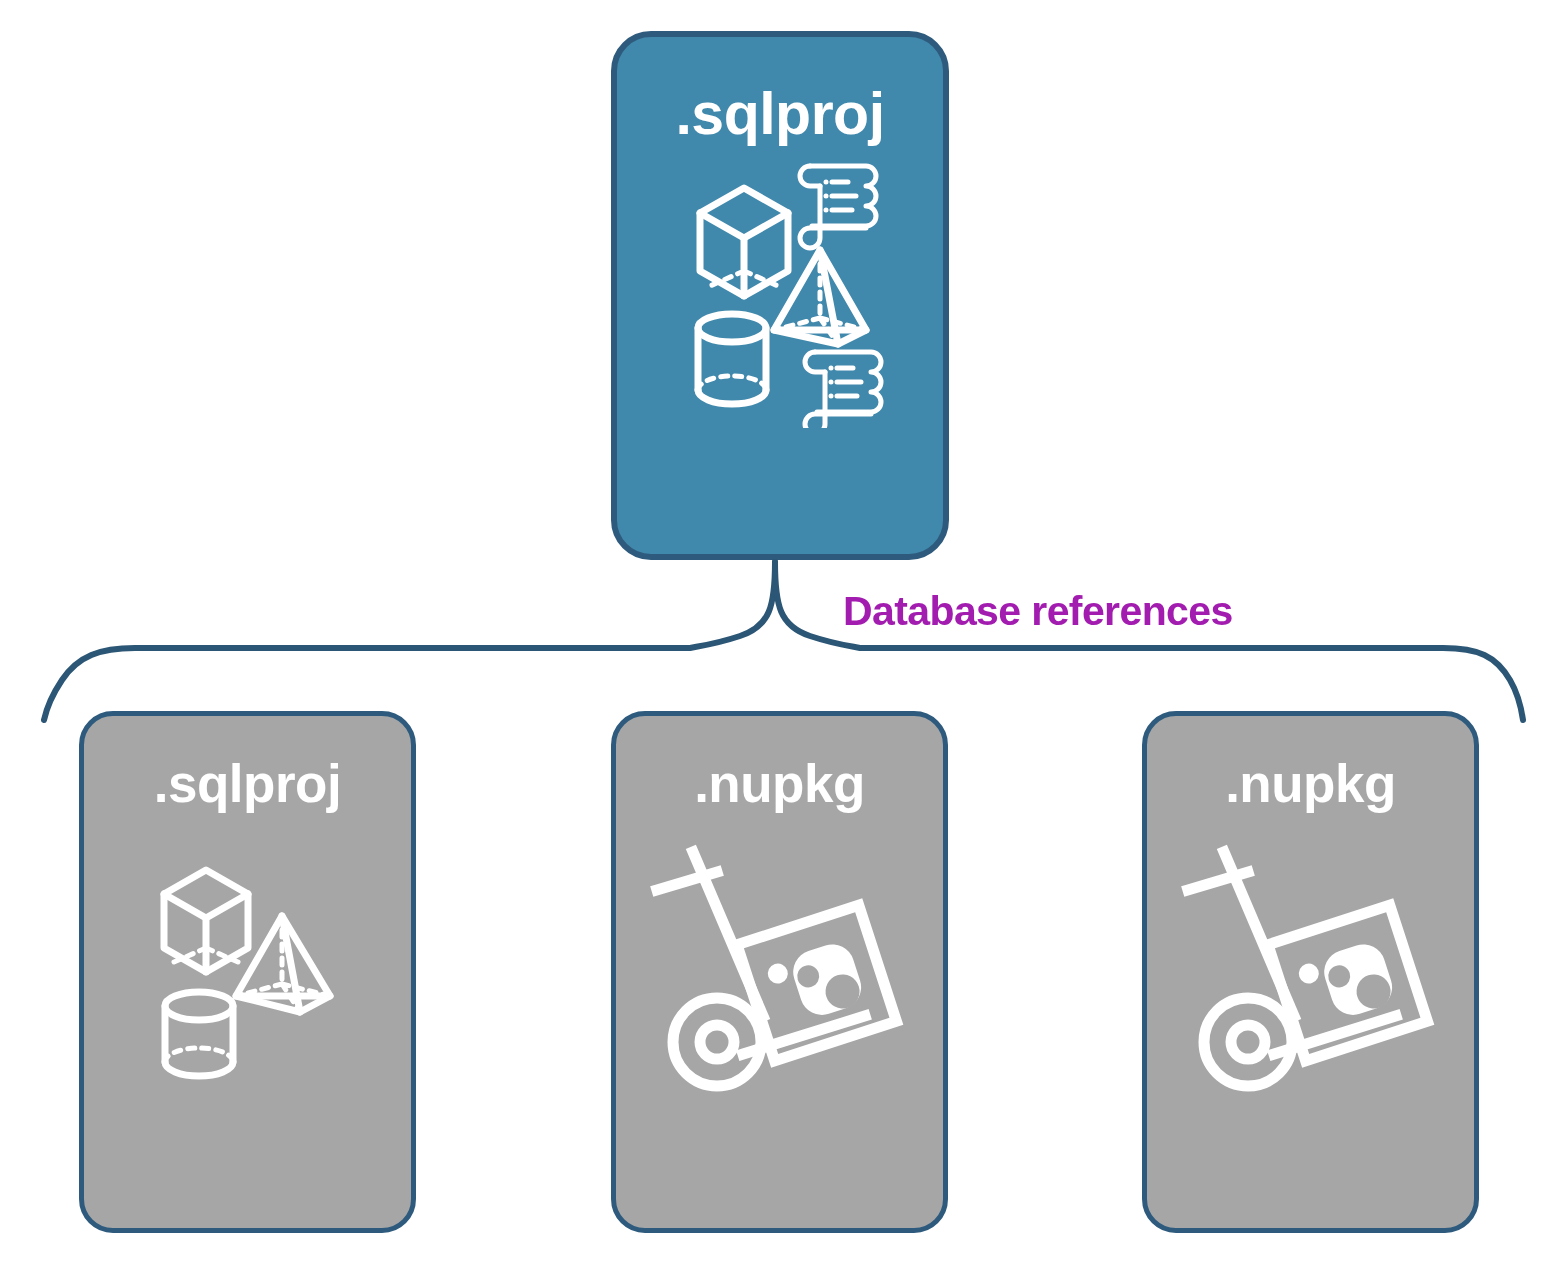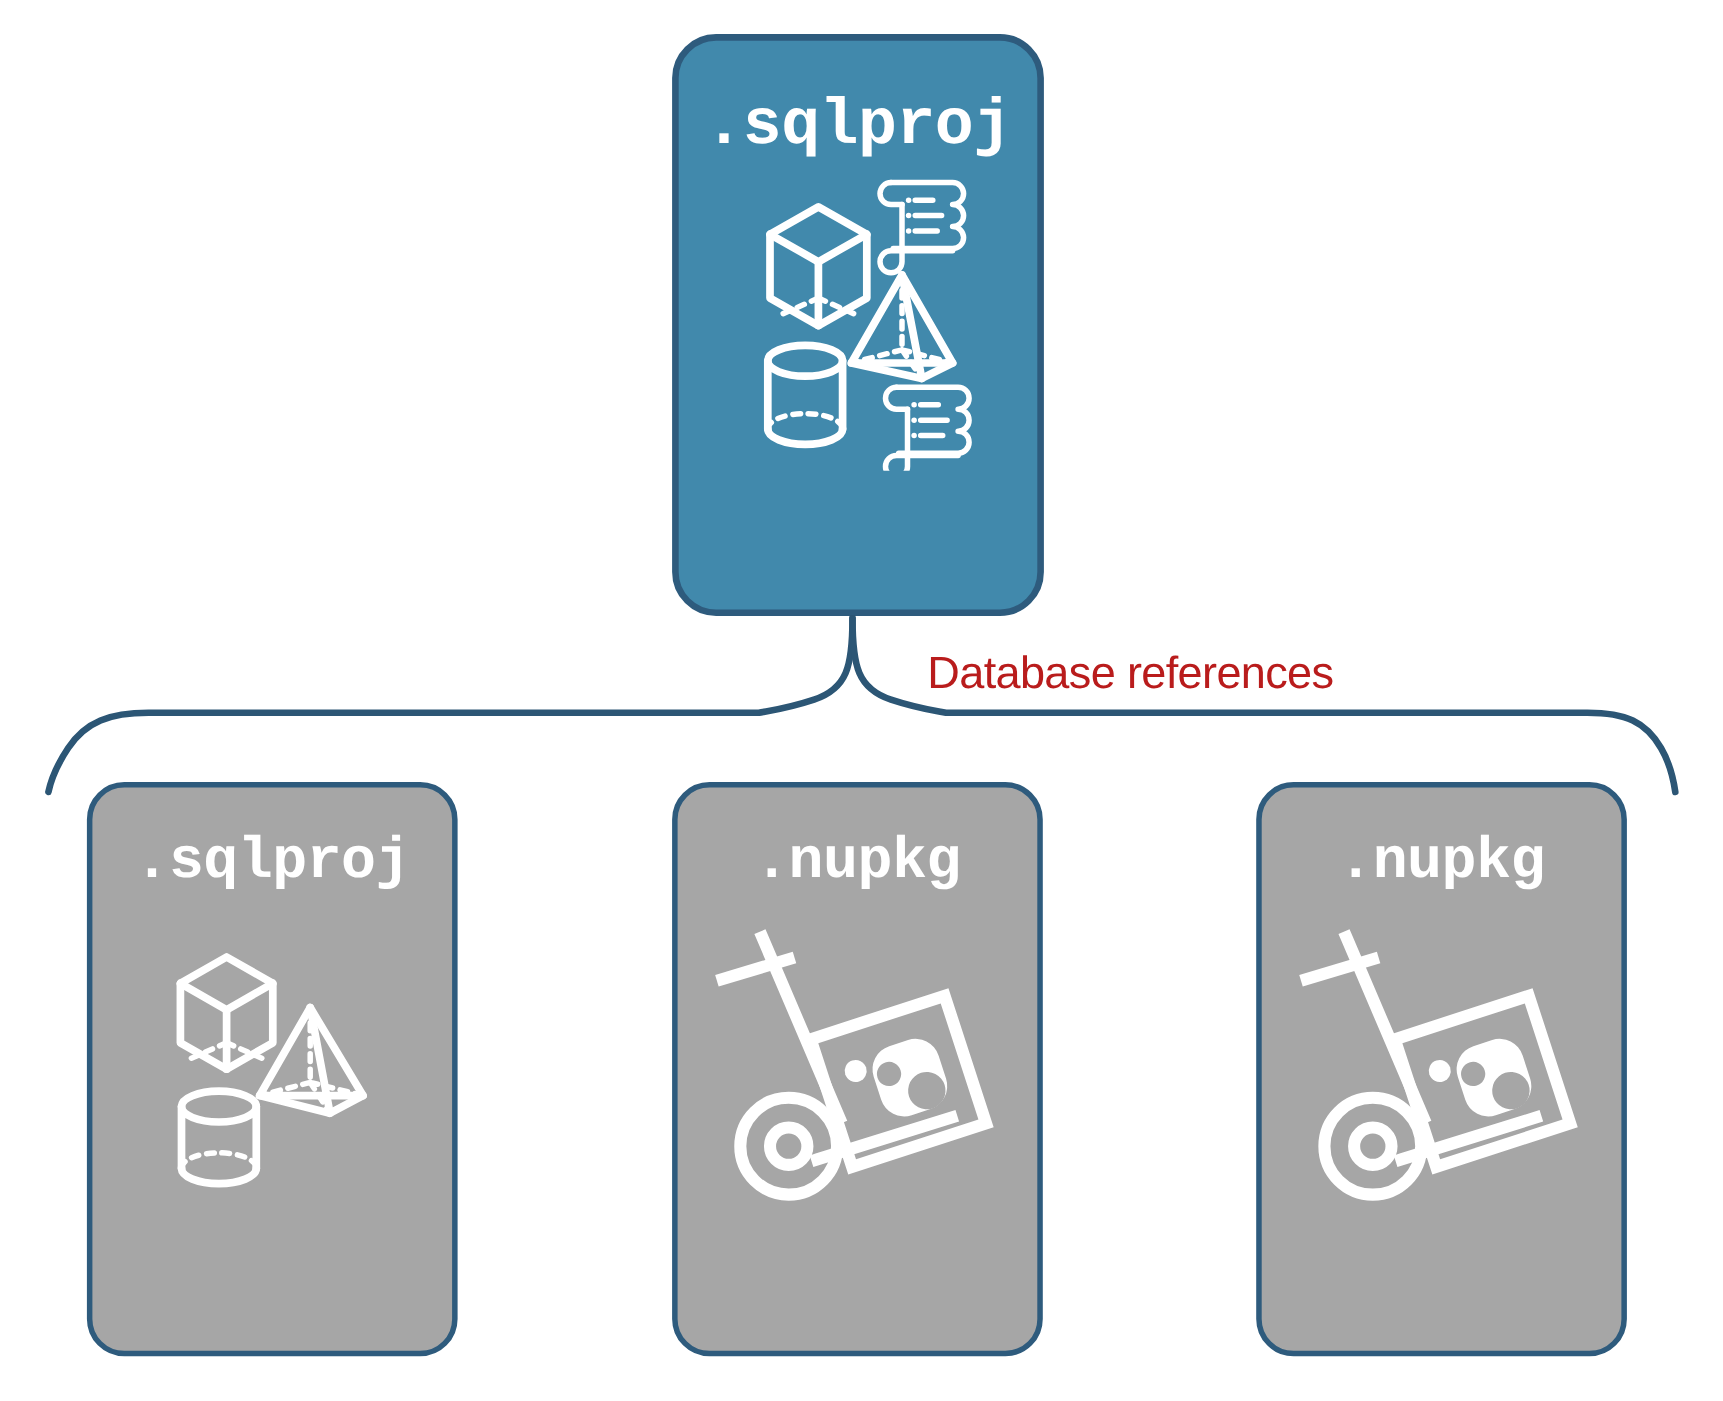--- a/index.html
+++ b/index.html
@@ -56,21 +56,20 @@
     width: 337px;
     height: 522px;
     background: #a6a6a6;
   }
   .node-label {
     color: #ffffff;
     font-weight: bold;
     letter-spacing: -0.5px;
     line-height: 1;
     user-select: none;
-    font-family: Liberation Mono, monospace;
   }
   .node-top .node-label {
     font-size: 59px;
     margin-top: 48px;
   }
   .node-bl .node-label,
   .node-bm .node-label,
   .node-br .node-label {
     font-size: 53px;
     margin-top: 41px;
@@ -105,22 +104,22 @@
     top: 548px;
     width: 1566px;
     height: 180px;
     pointer-events: none;
   }
   #bracket-label {
     position: absolute;
     left: 843px;
     top: 588px;
     font-size: 41px;
-    font-weight: normal;
-    color: #b91c1c;
+    font-weight: bold;
+    color: #a21caf;
     letter-spacing: -0.6px;
     white-space: nowrap;
     user-select: none;
   }
 </style>
 </head>
 <body>
 
 <div id="canvas">
 

